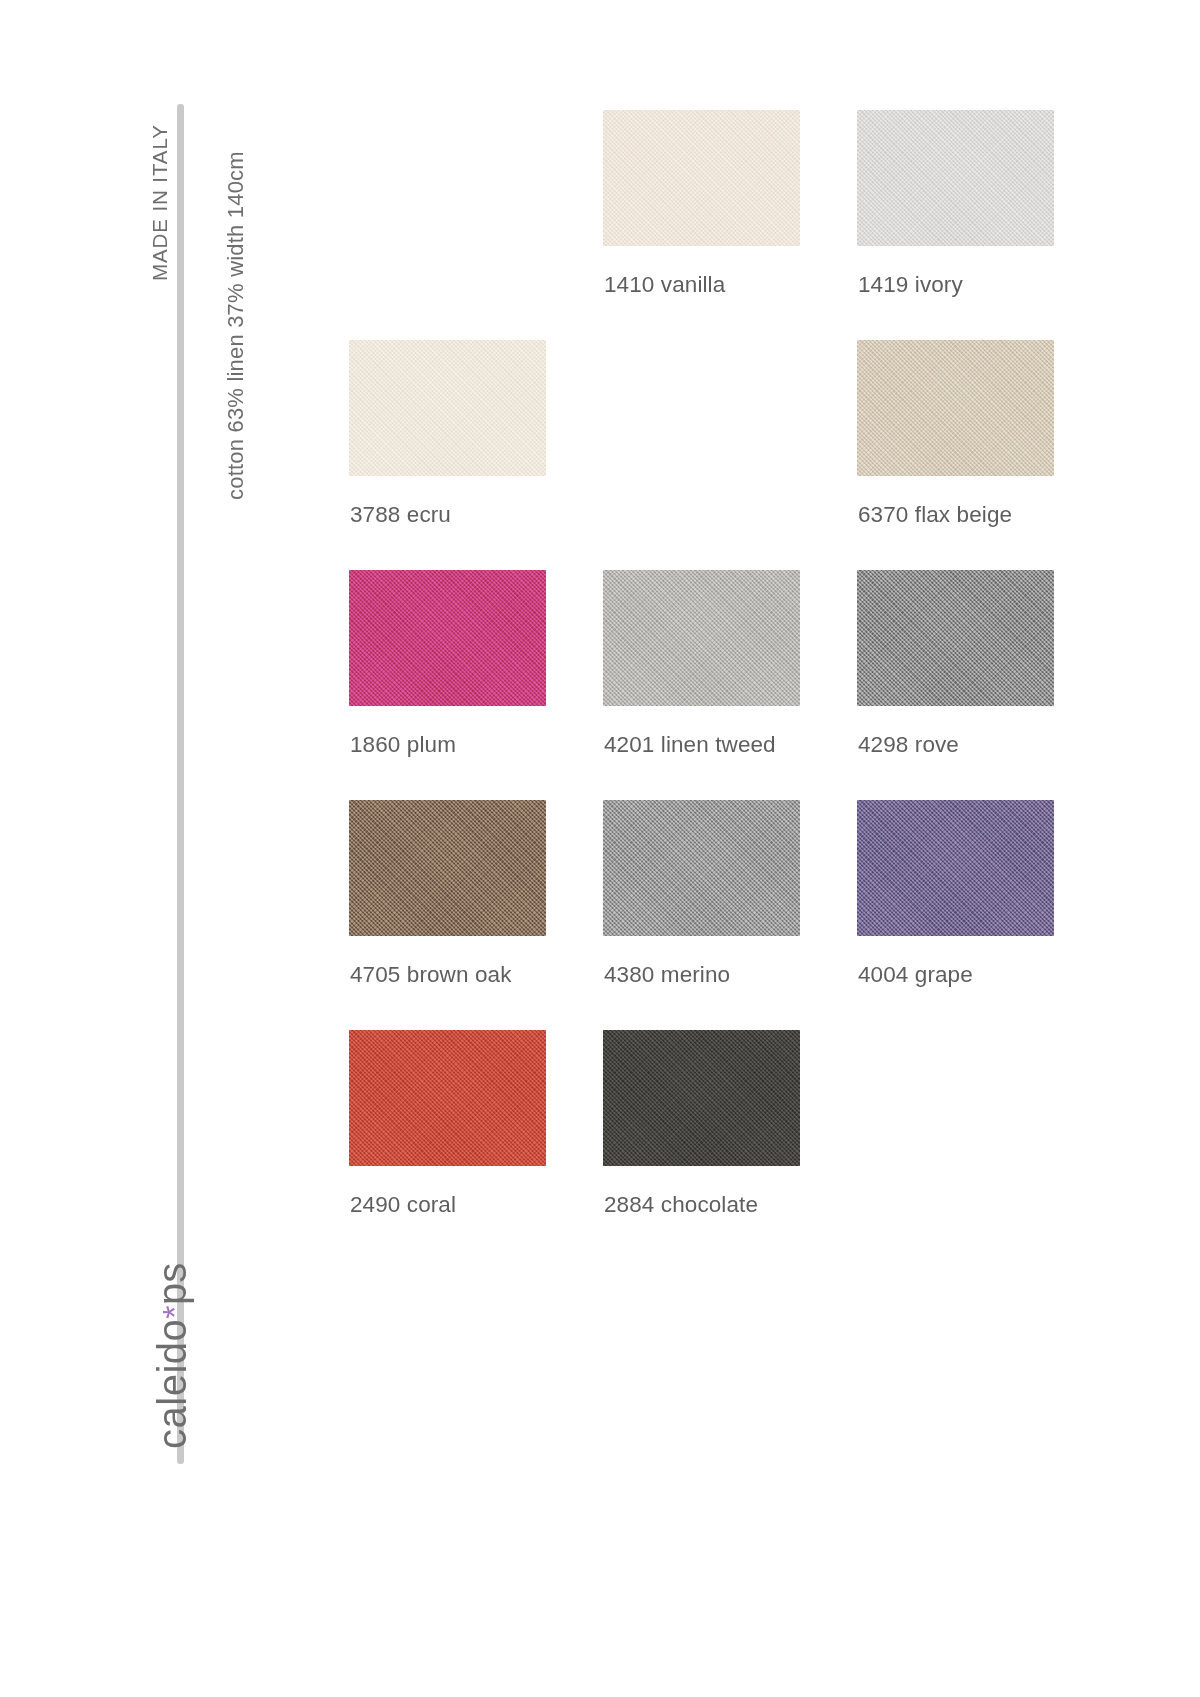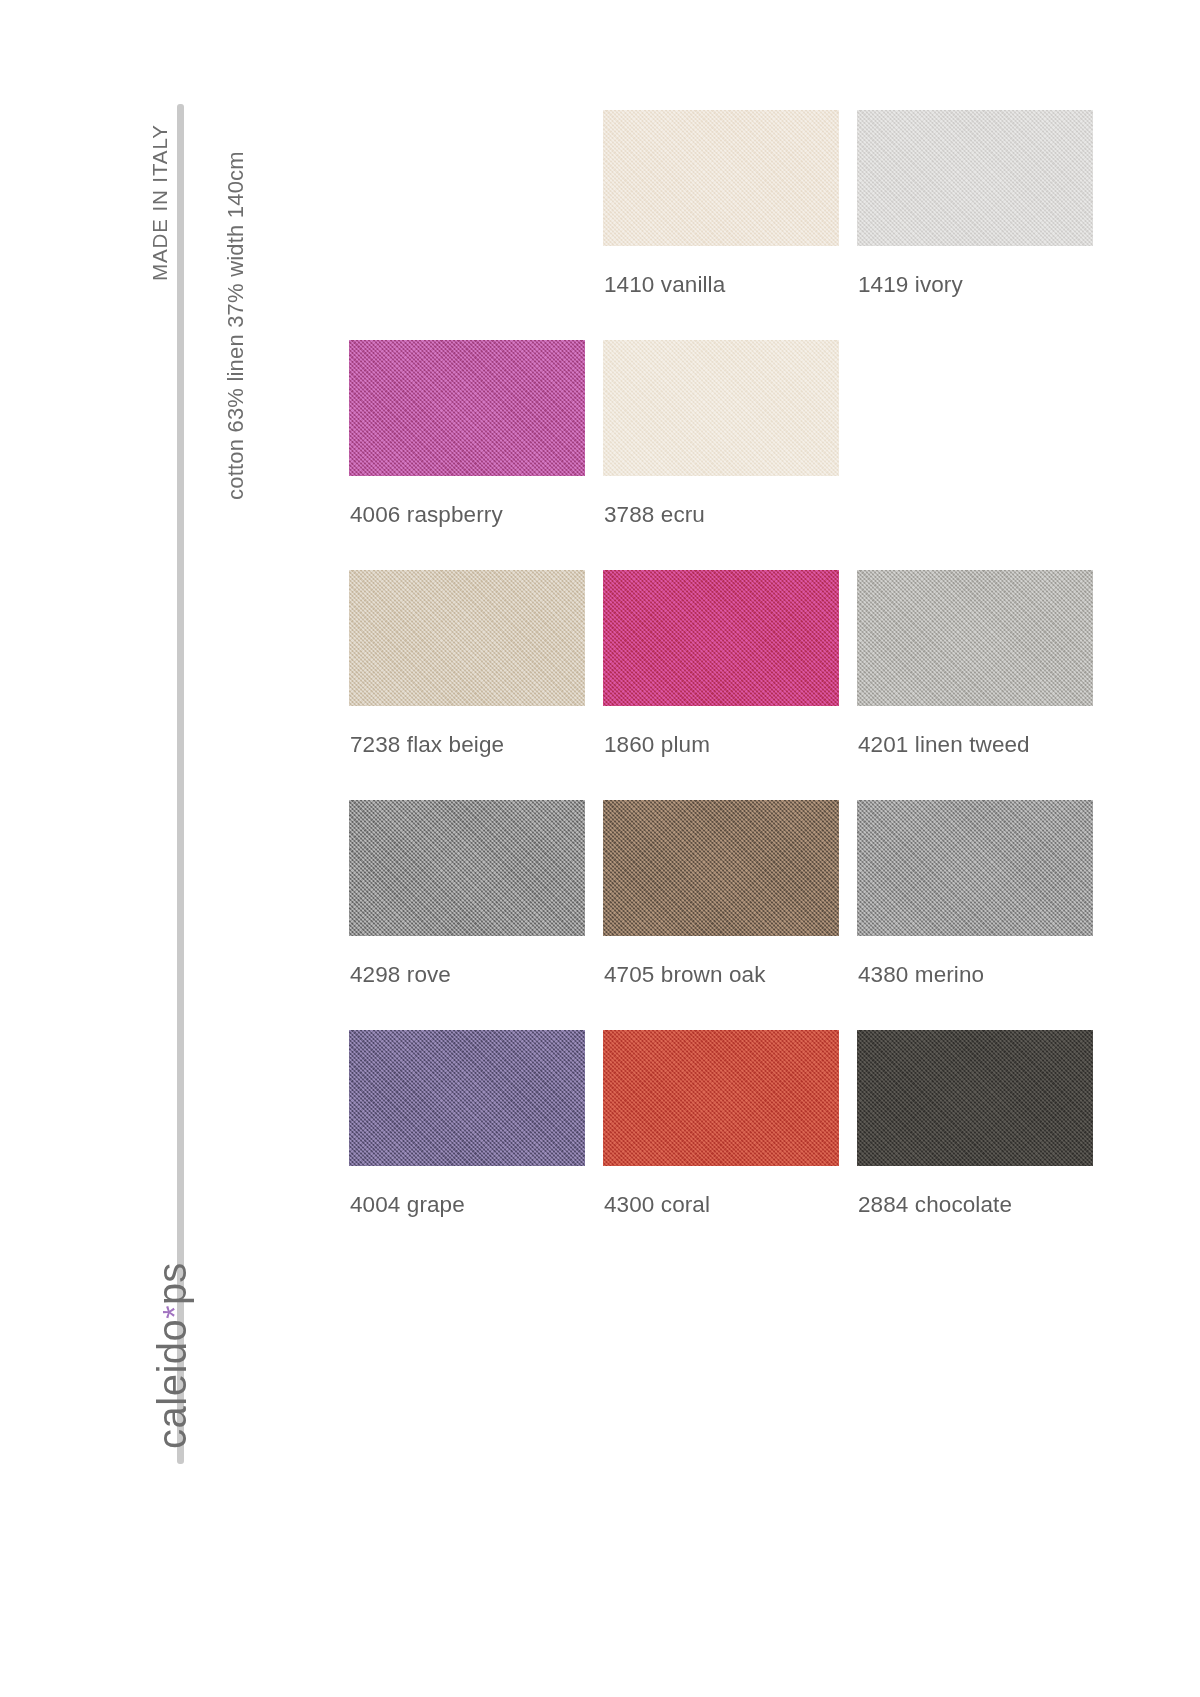--- a/index.html
+++ b/index.html
@@ -26,21 +26,21 @@
   #brand .ast{color:#a173c0;font-size:34px;}
   #brand .ps{letter-spacing:0;}
 
   
   #grid{position:absolute;left:349px;top:110px;
         display:grid;grid-template-columns:254px 254px 254px;
         grid-auto-rows:230px;}
   .cell{position:relative;width:254px;height:230px;}
   .cell.empty{visibility:hidden;}
 
-  .swatch{position:relative;width:236px;height:136px;}
+  .swatch{position:relative;width:197px;height:136px;}
   .swatch .fab{position:absolute;inset:0;}
 
   
   .fab{
     -webkit-mask-image:
       linear-gradient(#000 0 0),
       conic-gradient(from -45deg at 50% 0,#000 90deg,transparent 0),
       conic-gradient(from 135deg at 50% 100%,#000 90deg,transparent 0),
       conic-gradient(from 45deg at 0 50%,#000 90deg,transparent 0),
       conic-gradient(from -135deg at 100% 50%,#000 90deg,transparent 0);
@@ -100,35 +100,29 @@
       </div>
     </div>
     <div class="cell">
       <div class="swatch">
         <div class="fab" style="background: rgb(217, 216, 214);"></div>
         <div class="label">1419 ivory</div>
       </div>
     </div>
     <div class="cell">
       <div class="swatch">
-        <div class="fab" style="background: rgb(182, 85, 154);"></div>
-        <div class="label">4006 raspberry</div>
-      </div>
-    </div>
-    <div class="cell">
-      <div class="swatch">
         <div class="fab" style="background: rgb(238, 230, 217);"></div>
         <div class="label">3788 ecru</div>
       </div>
     </div>
     <div class="cell empty"></div>
     <div class="cell">
       <div class="swatch">
         <div class="fab" style="background: rgb(211, 199, 180);"></div>
-        <div class="label">7238 flax beige</div>
+        <div class="label">6370 flax beige</div>
       </div>
     </div>
     <div class="cell">
       <div class="swatch">
         <div class="fab" style="background: rgb(196, 61, 116);"></div>
         <div class="label">1860 plum</div>
       </div>
     </div>
     <div class="cell">
       <div class="swatch">
@@ -156,21 +150,21 @@
     </div>
     <div class="cell">
       <div class="swatch">
         <div class="fab" style="background: rgb(110, 100, 138);"></div>
         <div class="label">4004 grape</div>
       </div>
     </div>
     <div class="cell">
       <div class="swatch">
         <div class="fab" style="background: rgb(196, 73, 59);"></div>
-        <div class="label">4300 coral</div>
+        <div class="label">2490 coral</div>
       </div>
     </div>
     <div class="cell">
       <div class="swatch">
         <div class="fab" style="background: rgb(66, 64, 60);"></div>
         <div class="label">2884 chocolate</div>
       </div>
     </div>
   </div>
 

